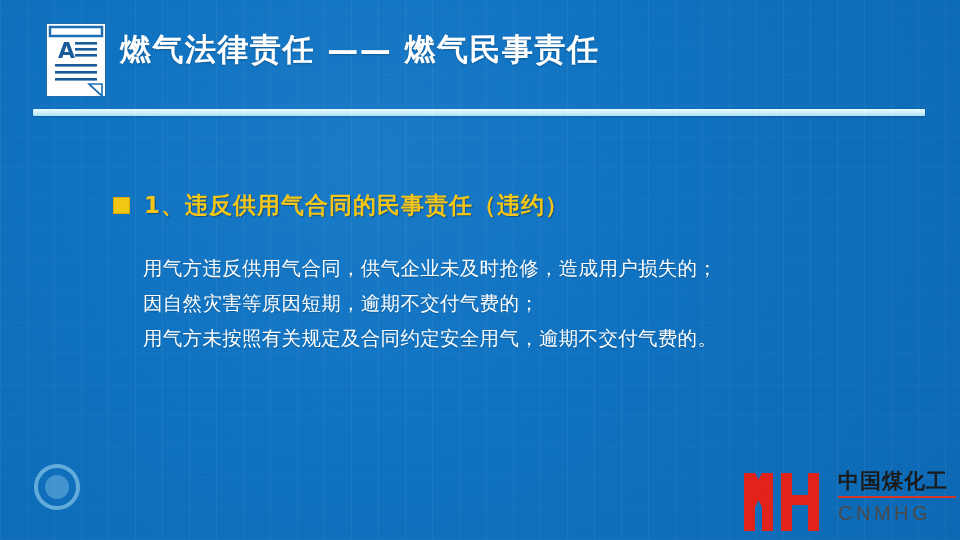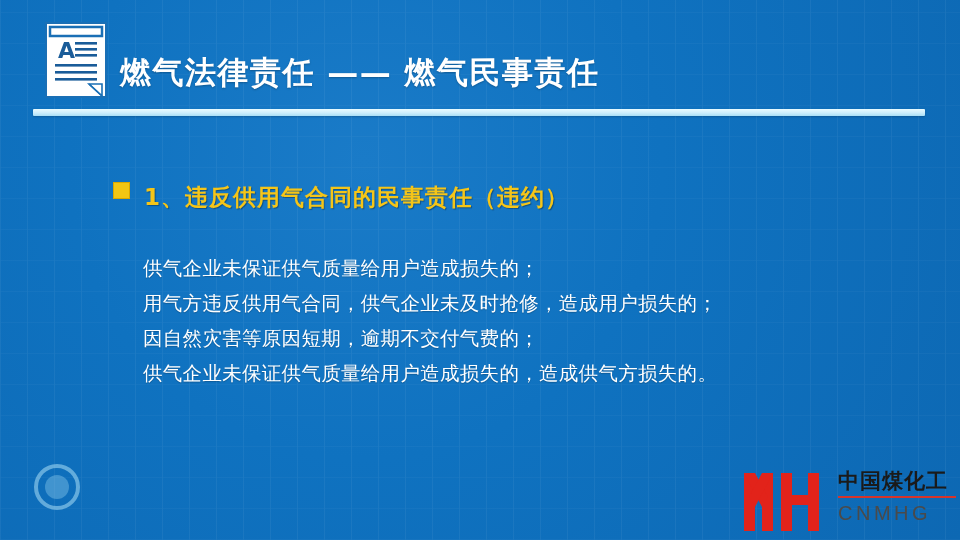--- a/index.html
+++ b/index.html
@@ -40,21 +40,21 @@
   .doc-icon {
     position: absolute;
     left: 45px;
     top: 22px;
     width: 62px;
     height: 76px;
   }
   .title-text {
     position: absolute;
     left: 120px;
-    top: 52px;
+    top: 29px;
     font-size: 31px;
     font-weight: bold;
     color: #ffffff;
     letter-spacing: 1.5px;
     white-space: nowrap;
     text-shadow: 0 1px 2px rgba(0,0,0,.25);
   }
   .title-rule {
     position: absolute;
     left: 33px;
@@ -63,23 +63,23 @@
     height: 7px;
     background: linear-gradient(180deg, #e9fbff 0%, #cdeefc 55%, #a9dff6 100%);
     border-radius: 1px;
     box-shadow: 0 1px 2px rgba(0,0,0,.18);
   }
 
   
   .heading-row {
     position: absolute;
     left: 113px;
-    top: 182px;
+    top: 190px;
     display: flex;
-    align-items: flex-start;
+    align-items: center;
   }
   .heading-bullet {
     width: 17px;
     height: 17px;
     background: #f2c613;
     box-shadow: inset 0 0 0 1px #d9a800;
     margin-right: 14px;
     flex: none;
   }
   .heading-text {
@@ -200,24 +200,23 @@
 
     <div class="title-rule"></div>
   </div>
 
   <div class="heading-row">
     <span class="heading-bullet"></span>
     <span class="heading-text">1、违反供用气合同的民事责任（违约）</span>
   </div>
 
   <div class="body-block">
-    <div class="body-line">供气企业未保证供气质量给用户造成损失的；</div>
     <div class="body-line">用气方违反供用气合同，供气企业未及时抢修，造成用户损失的；</div>
     <div class="body-line">因自然灾害等原因短期，逾期不交付气费的；</div>
-    <div class="body-line">供气企业未保证供气质量给用户造成损失的，造成供气方损失的。</div>
+    <div class="body-line">用气方未按照有关规定及合同约定安全用气，逾期不交付气费的。</div>
   </div>
 
   <div class="corner-circle"></div>
 
   <div class="logo">
 
     <div class="logo-mark">
       <svg viewBox="0 0 90 64" width="90" height="64" xmlns="http://www.w3.org/2000/svg">
         <g fill="#e2231a">
           <rect x="2" y="4" width="11" height="58"></rect>

